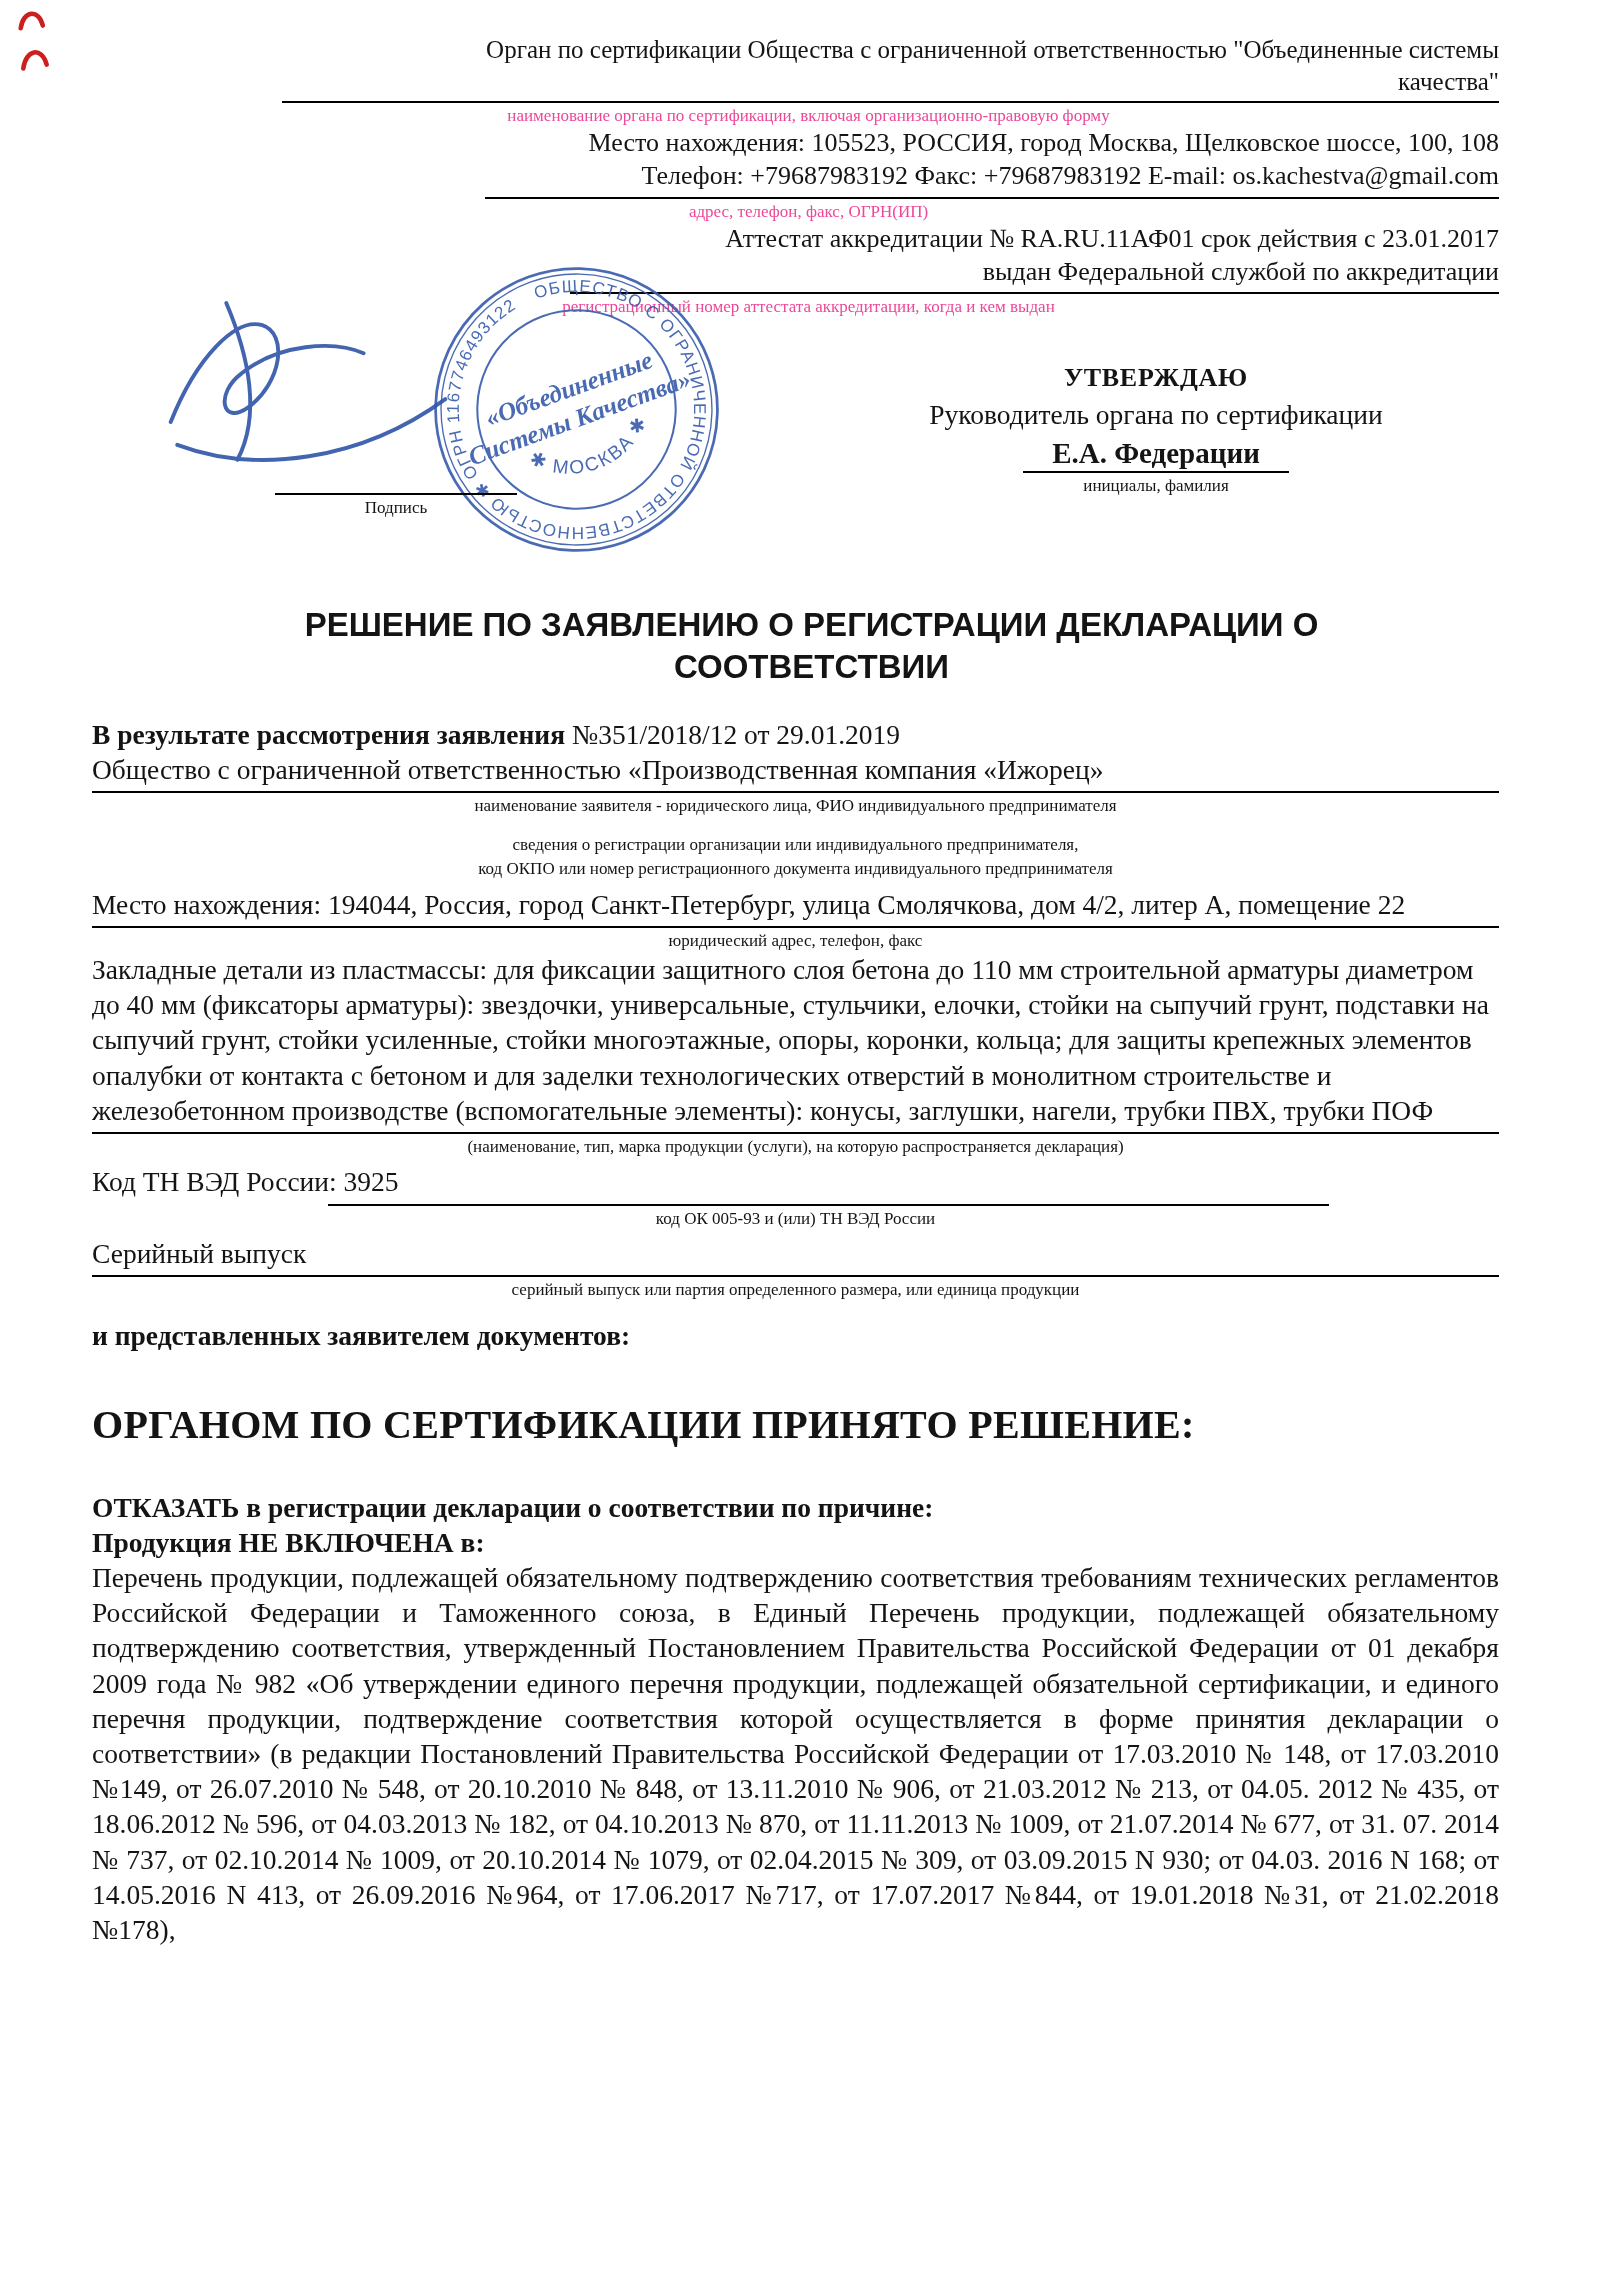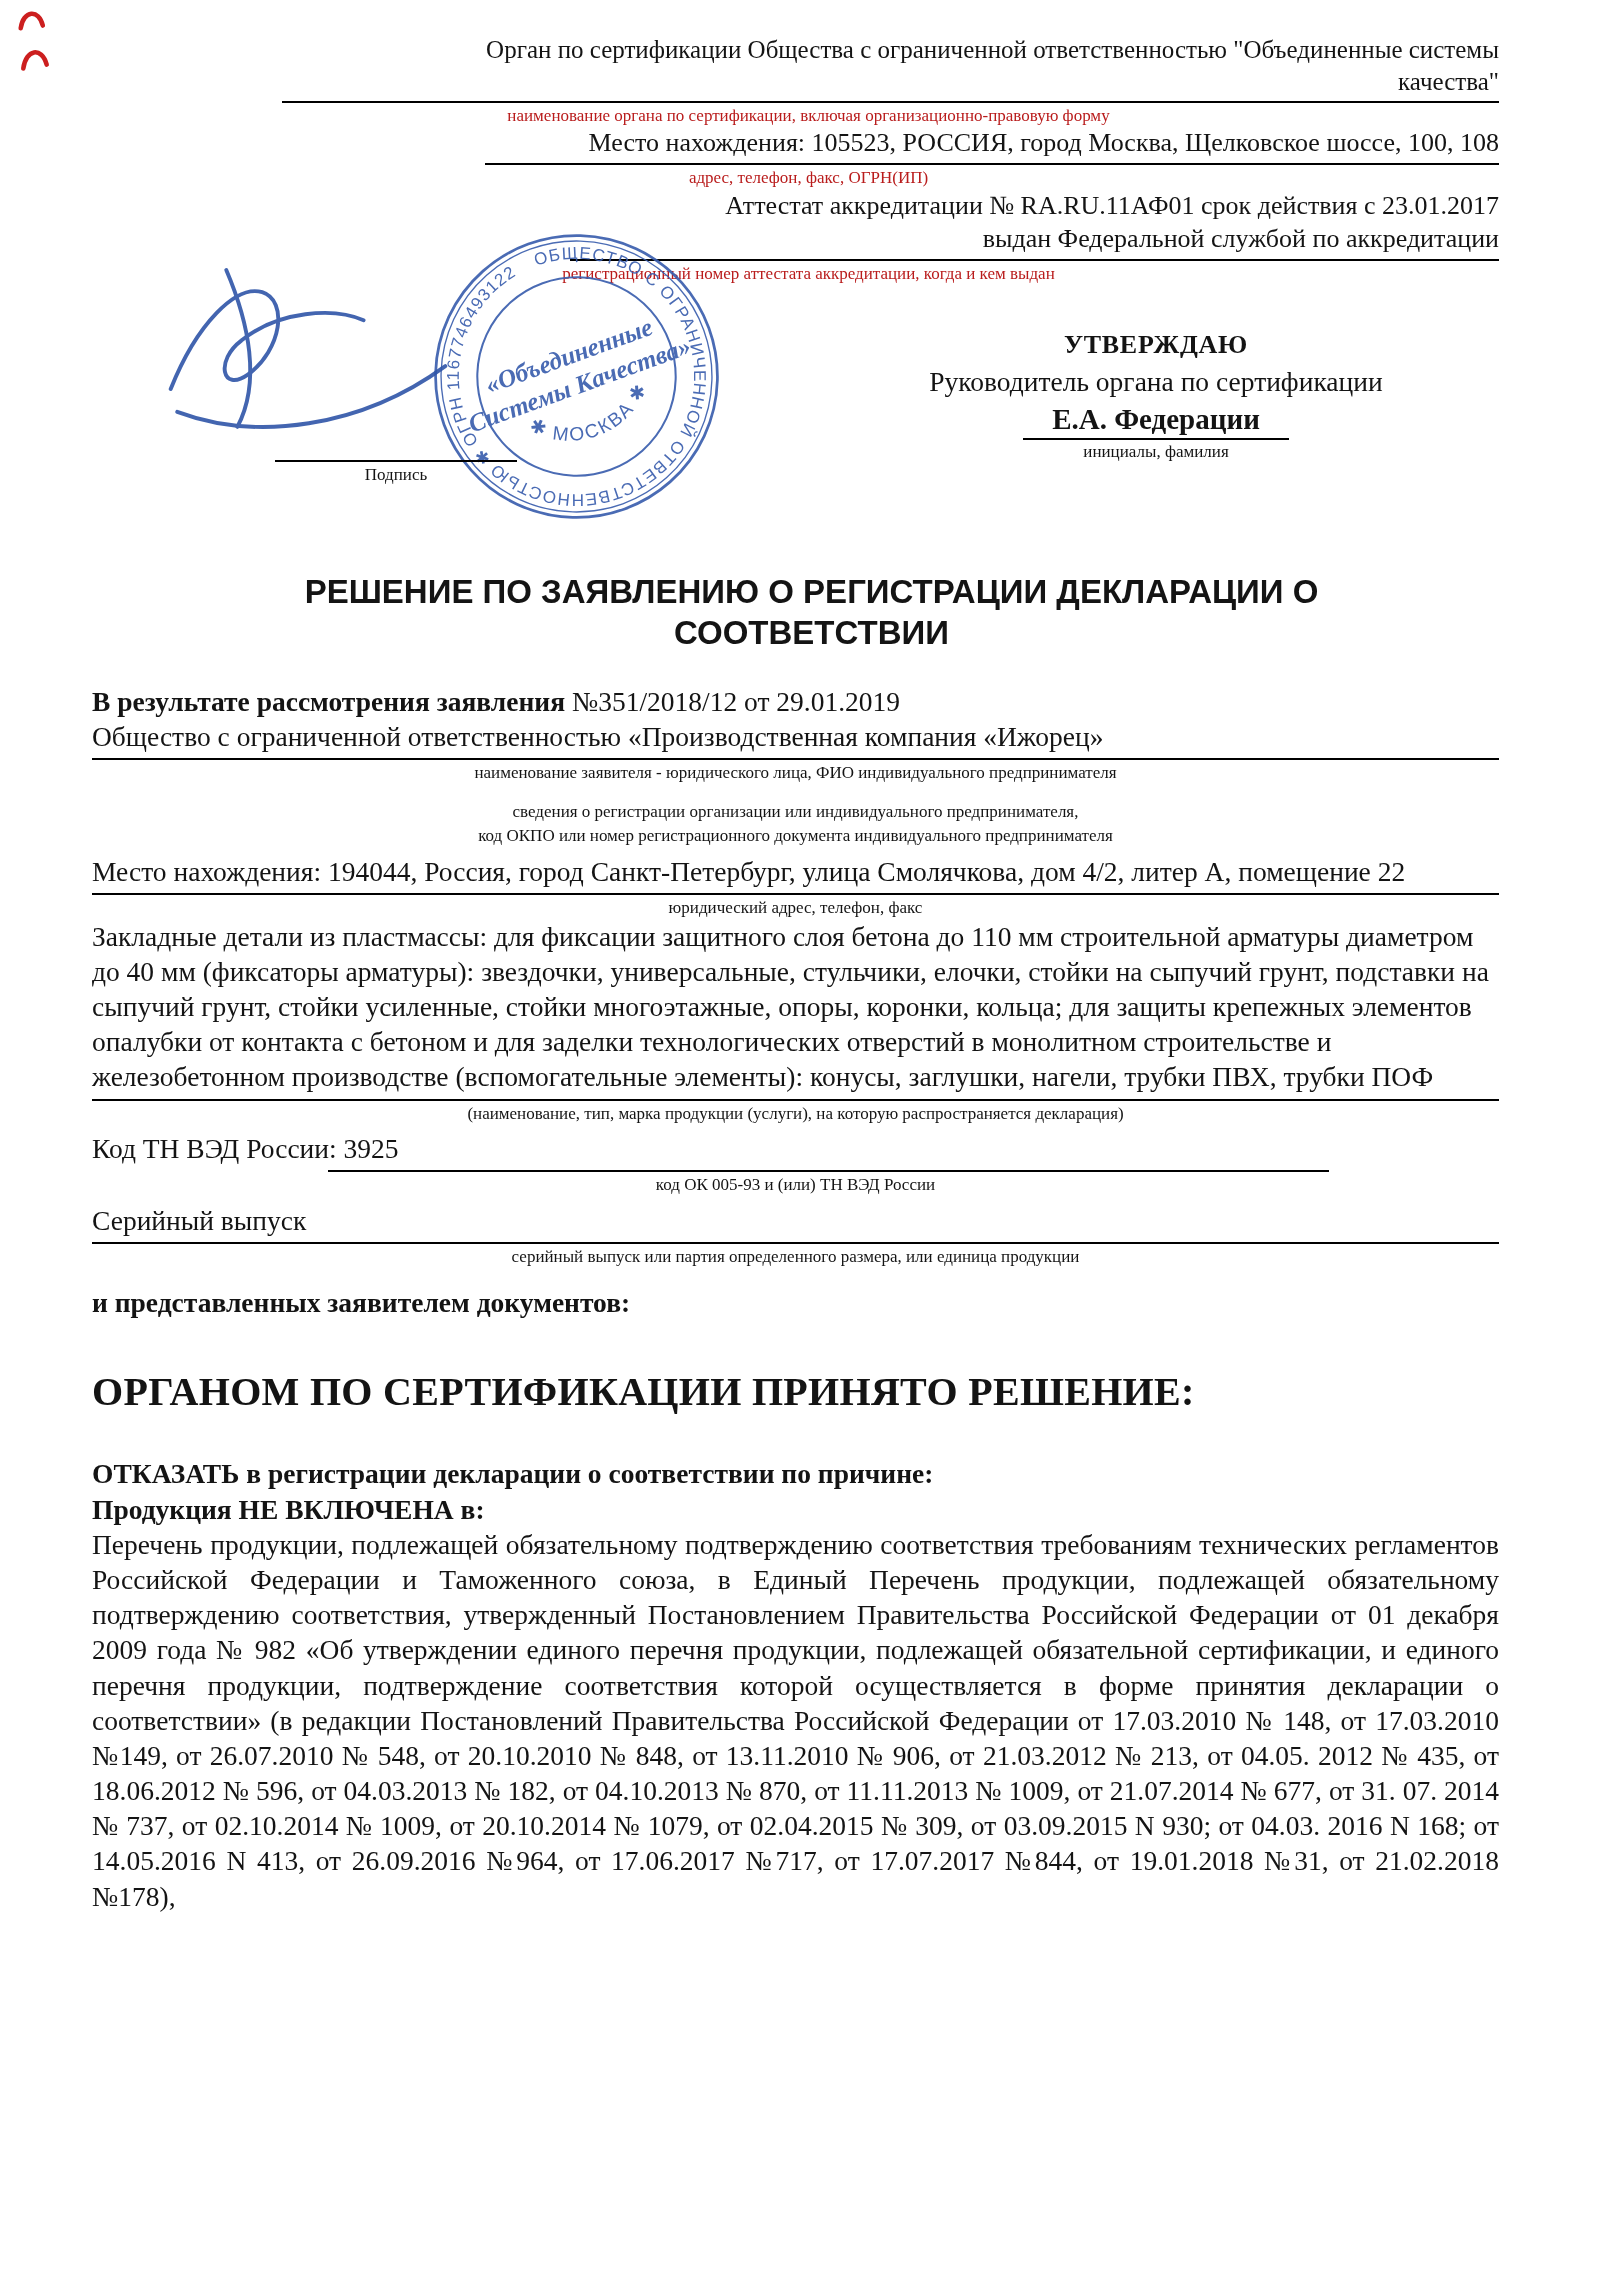--- a/index.html
+++ b/index.html
@@ -9,21 +9,21 @@
     margin:0 auto;box-sizing:border-box;
   }
   
   .header{padding-top:34px;margin:0 124px 0 118px;text-align:right;}
   .org-name{font-size:25px;line-height:1.26;max-width:1113px;margin-left:auto;}
   .hline{font-size:26px;line-height:1.28;}
   .rule{border-top:2px solid #000;height:0;margin-top:3.9px;}
   .rule.r-org{margin-left:164px;}
   .rule.r-contacts{margin-left:367px;}
   .rule.r-accr{margin-left:452px;}
-  .caption{font-size:17px;line-height:1.25;text-align:center;color:#b91c1c;margin-top:2px;}
+  .caption{font-size:17px;line-height:1.25;text-align:center;color:#ec4899;margin-top:2px;}
   
   .sign-area{position:relative;height:262px;margin:6.5px 124px 0 118px;}
   .stamp{position:absolute;left:308px;top:-65px;opacity:.92;}
   .stamp circle{stroke:#3b5fae;fill:none;}
   .stamp text, .stamp textPath{fill:#3b5fae;}
   .signature{position:absolute;left:19.6px;top:-46px;}
   .podpis-line{position:absolute;left:157px;top:169px;width:242px;border-bottom:2px solid #000;}
   .podpis-caption{position:absolute;left:157px;top:174px;width:242px;text-align:center;font-size:17px;}
   .approval{position:absolute;left:727px;top:39px;width:622px;text-align:center;}
   .approval-heading{font-size:26px;font-weight:bold;letter-spacing:0.7px;}
@@ -59,20 +59,21 @@
     <path d="M18,38 C22,10 46,8 52,34" stroke="#cc1f1f" stroke-width="7" fill="none" stroke-linecap="round"></path>
     <path d="M22,100 C26,70 50,66 58,94" stroke="#cc1f1f" stroke-width="7" fill="none" stroke-linecap="round"></path>
   </svg>
 
   <div class="header">
     <div class="org-name">Орган по сертификации Общества с ограниченной ответственностью "Объединенные системы качества"</div>
     <div class="rule r-org"></div>
     <div class="caption">наименование органа по сертификации, включая организационно-правовую форму</div>
 
     <div class="hline">Место нахождения: 105523, РОССИЯ, город Москва, Щелковское шоссе, 100, 108</div>
+    <div class="hline">Телефон: +79687983192 Факс: +79687983192 E-mail: os.kachestva@gmail.com</div>
     <div class="rule r-contacts"></div>
     <div class="caption">адрес, телефон, факс, ОГРН(ИП)</div>
 
     <div class="hline">Аттестат аккредитации № RA.RU.11АФ01 срок действия с 23.01.2017</div>
     <div class="hline">выдан Федеральной службой по аккредитации</div>
     <div class="rule r-accr"></div>
     <div class="caption">регистрационный номер аттестата аккредитации, когда и кем выдан</div>
   </div>
 
   <div class="sign-area">

